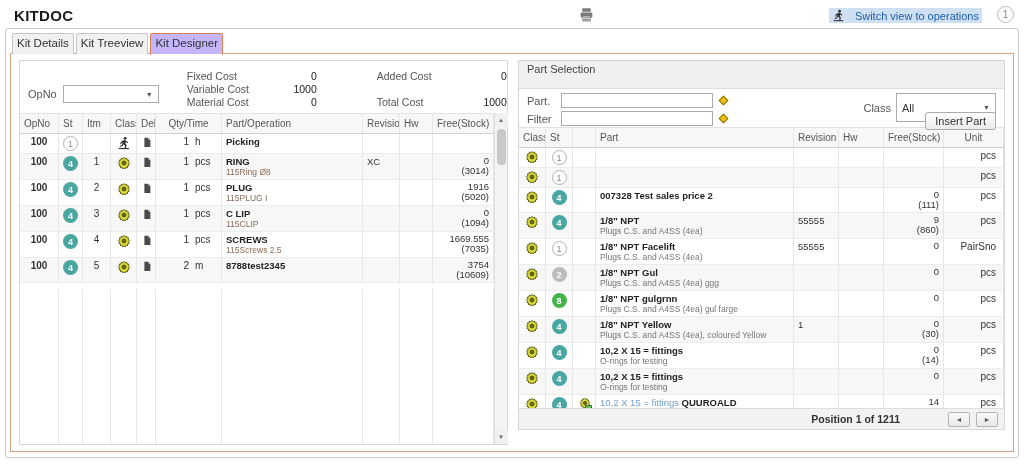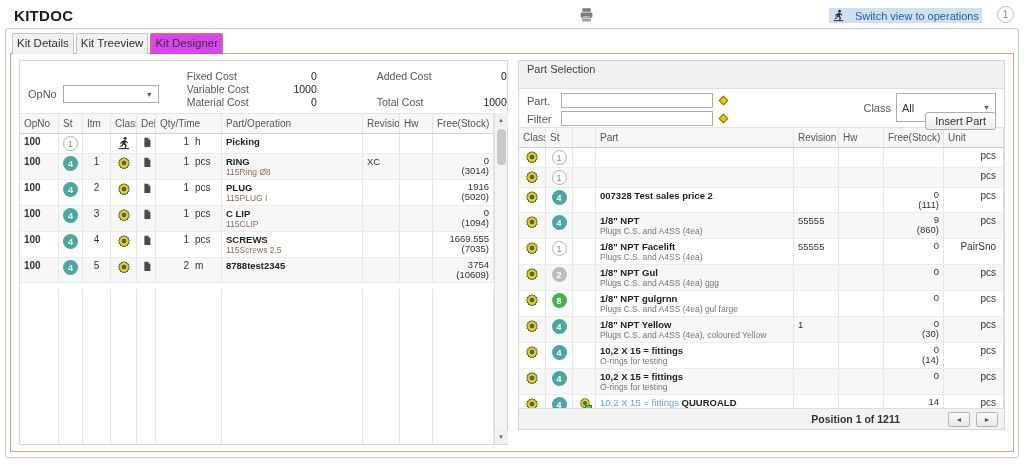--- a/index.html
+++ b/index.html
@@ -16,21 +16,21 @@
   .hdr-badge { position:absolute; right:10px; top:6px; width:17px; height:17px; border-radius:50%;
     border:1px solid #bdbdbd; background:#fbfbfb; color:#8a8a8a; font-size:10px;
     display:flex; align-items:center; justify-content:center; }
 
   
   .window { margin:0 5px; height:430px; border:1px solid #c9c9c9; border-radius:3px;
     background:#fff; padding:4px 4px 5px 4px; display:flex; flex-direction:column; }
   .tabbar { display:flex; padding-left:2px; position:relative; z-index:2; }
   .tab { padding:3px 4px 4px; font-size:11.5px; color:#333; background:#f1f1f1;
     border:1px solid #c6c6c6; border-bottom:none; border-radius:2px 2px 0 0; margin-right:2px; cursor:pointer; }
-  .tab.active { background:#d946ef; border:1px solid #df7f4f; border-bottom:1px solid #fff;
+  .tab.active { background:#c4b5fd; border:1px solid #df7f4f; border-bottom:1px solid #fff;
     margin-bottom:-1px; padding-bottom:5px; z-index:3; position:relative; }
   .panel { flex:1; border:1px solid #e1a082; margin-top:-1px; background:#fff;
     padding:6px 8px; display:flex; gap:10px; min-height:0; }
 
   
   .gbox { border:1px solid #d6d6d6; background:#fff; display:flex; flex-direction:column; min-height:0; }
   .left-box { width:489px; }
   .right-box { flex:1; margin-bottom:15px; }
 
   
@@ -47,21 +47,21 @@
   
   .lgrid { display:grid; grid-template-columns:39px 24px 28px 26px 19px 66px 1fr 37px 33px 61px; }
   .rgrid { display:grid; grid-template-columns:27px 27px 23px 1fr 45px 45px 60px 60px; }
   .thead { background:#f7f7f7; border-top:1px solid #e2e2e2; border-bottom:1px solid #cfcfcf;
     font-size:10.5px; color:#555; flex-shrink:0; }
   .thead .cell { padding:4px 4px; }
   .cell { border-right:1px solid #e6e6e6; padding:2px 4px; font-size:10px; overflow:hidden; }
   .trow { border-bottom:1px solid #ececec; cursor:pointer; }
   .rows-area { flex:1; overflow:hidden; display:flex; flex-direction:column; min-height:0; }
   .rows-area .trow:nth-child(even) { background:#f7f7f7; }
-  .num { text-align:left; }
+  .num { text-align:center; }
   .ctr { text-align:center; }
   .cell .pname { font-weight:bold; color:#222; font-size:9.5px; line-height:11px; white-space:nowrap; }
   .cell .pdesc { color:#8d6e5c; font-size:8.5px; line-height:10px; white-space:nowrap; }
   .right-box .cell .pdesc { color:#777; }
   .plink { color:#6f9fc8; font-weight:normal; }
   .qtycell { display:flex; }
   .qtycell .q { flex:1; text-align:right; padding-right:6px; }
   .qtycell .u { width:22px; text-align:left; }
   .freecell div { text-align:right; line-height:10px; font-size:9.5px; color:#333; }
 

